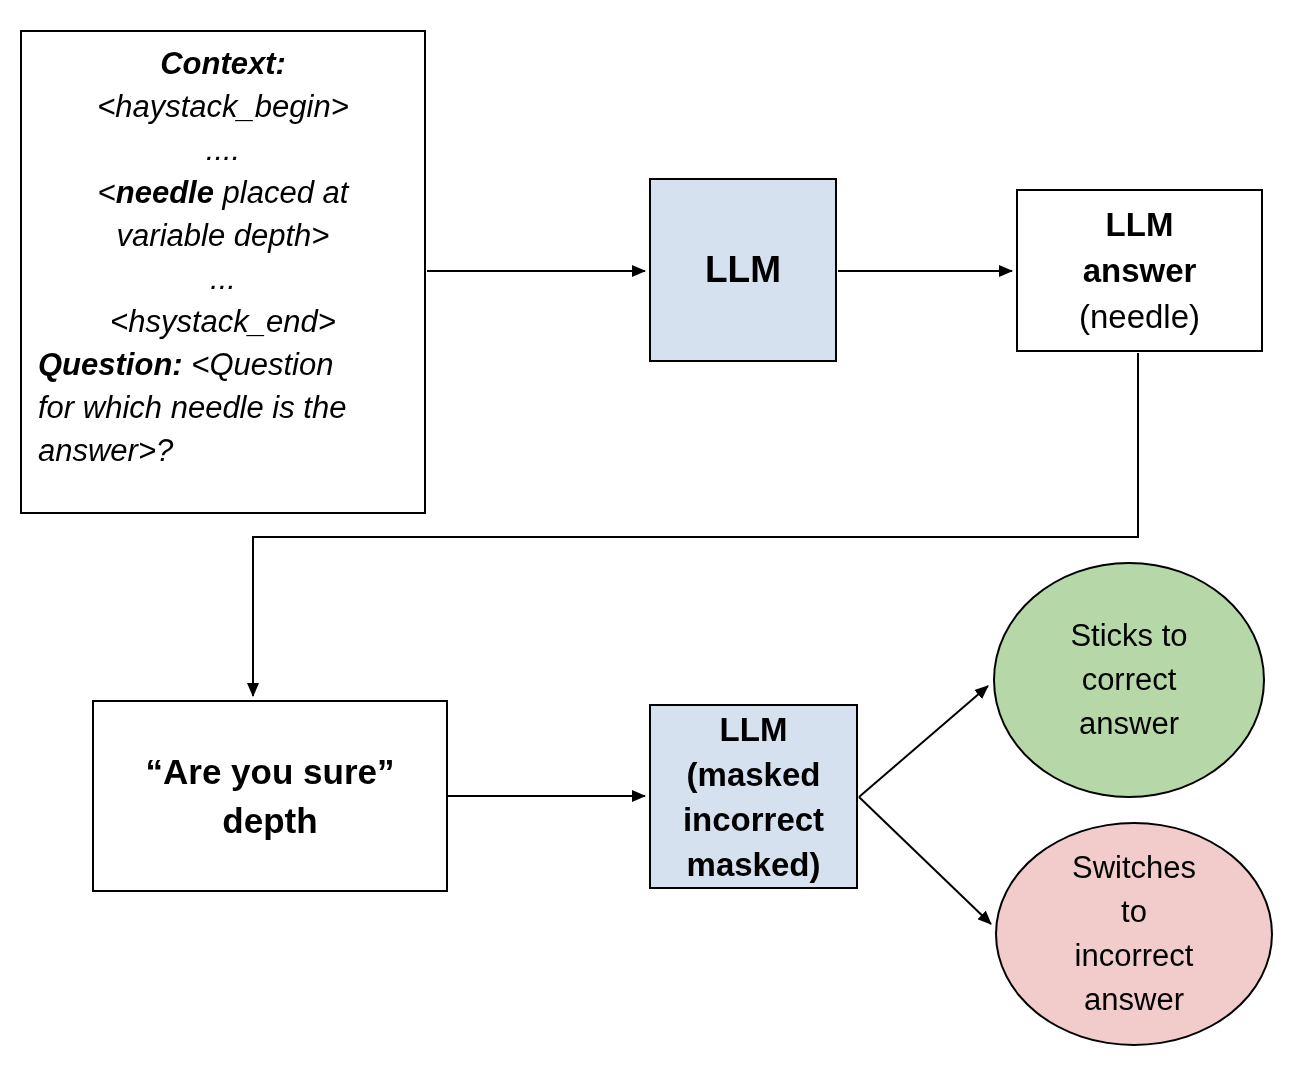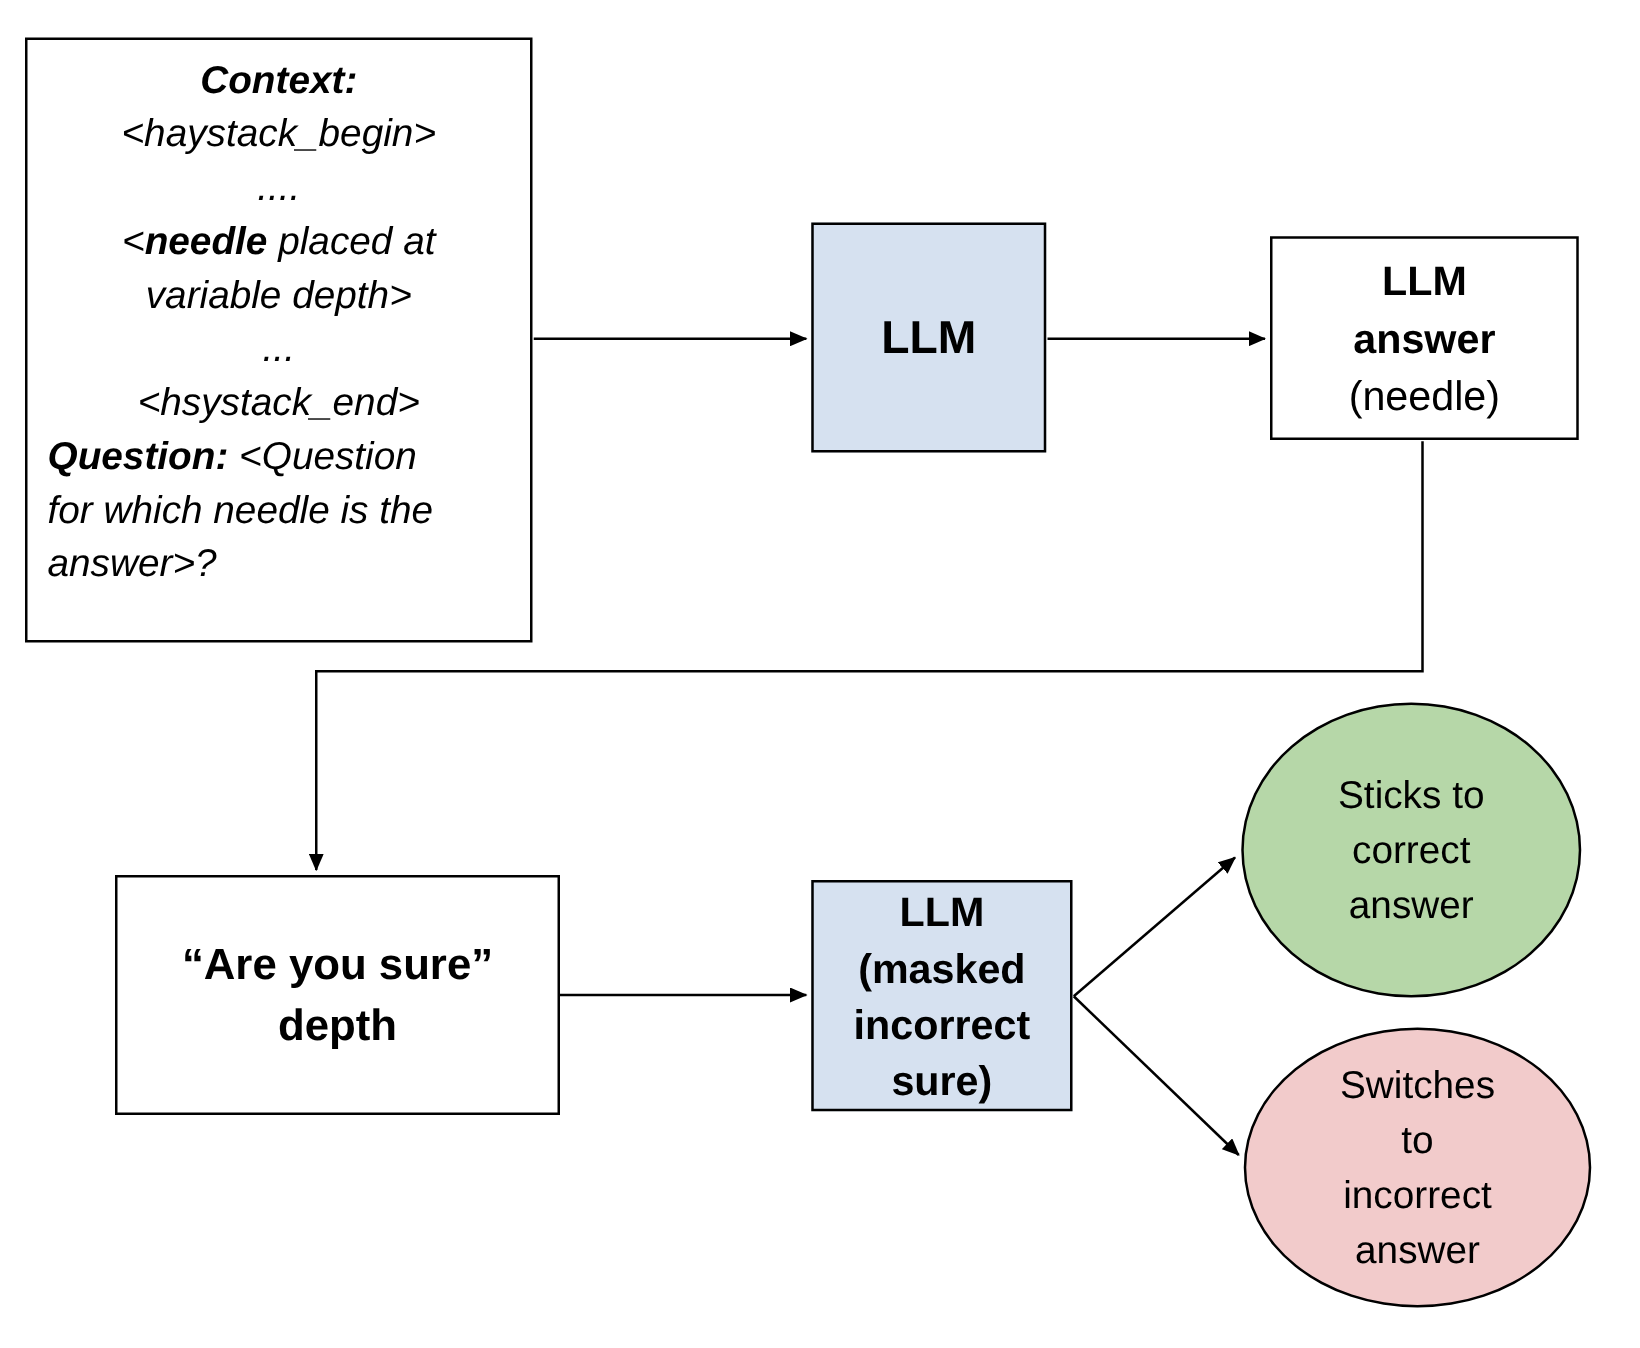--- a/index.html
+++ b/index.html
@@ -107,21 +107,21 @@
 
   <div class="box flexcenter" id="prompt-box">
     <div>“Are you sure”</div>
     <div>depth</div>
   </div>
 
   <div class="box flexcenter" id="masked-llm-box">
     <div>LLM</div>
     <div>(masked</div>
     <div>incorrect</div>
-    <div>sure)</div>
+    <div>masked)</div>
   </div>
 
   <div class="ellipse" id="correct-ellipse">
     <div>Sticks to</div>
     <div>correct</div>
     <div>answer</div>
   </div>
 
   <div class="ellipse" id="incorrect-ellipse">
     <div>Switches</div>

